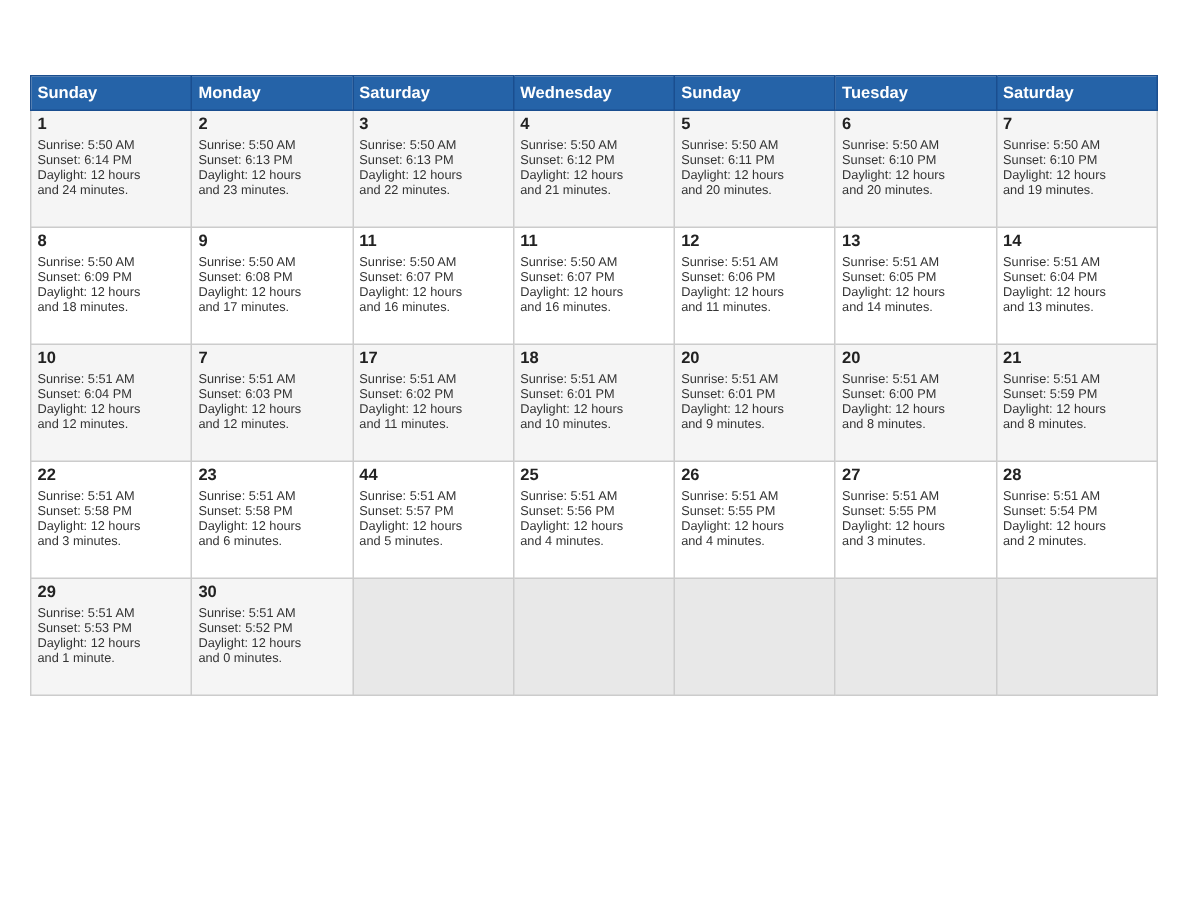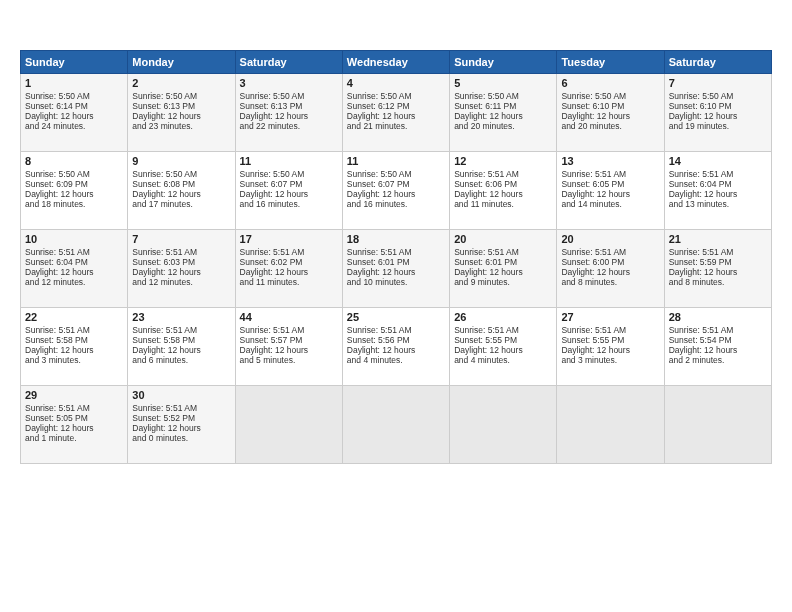--- a/index.html
+++ b/index.html
@@ -319,21 +319,21 @@
             <div>Sunrise: 5:51 AM</div>
             <div>Sunset: 5:54 PM</div>
             <div>Daylight: 12 hours</div>
             <div>and 2 minutes.</div>
           </td>
         </tr>
         <tr>
           <td>
             <span class="day-num">29</span>
             <div>Sunrise: 5:51 AM</div>
-            <div>Sunset: 5:05 PM</div>
+            <div>Sunset: 5:53 PM</div>
             <div>Daylight: 12 hours</div>
             <div>and 1 minute.</div>
           </td>
           <td>
             <span class="day-num">30</span>
             <div>Sunrise: 5:51 AM</div>
             <div>Sunset: 5:52 PM</div>
             <div>Daylight: 12 hours</div>
             <div>and 0 minutes.</div>
           </td>

